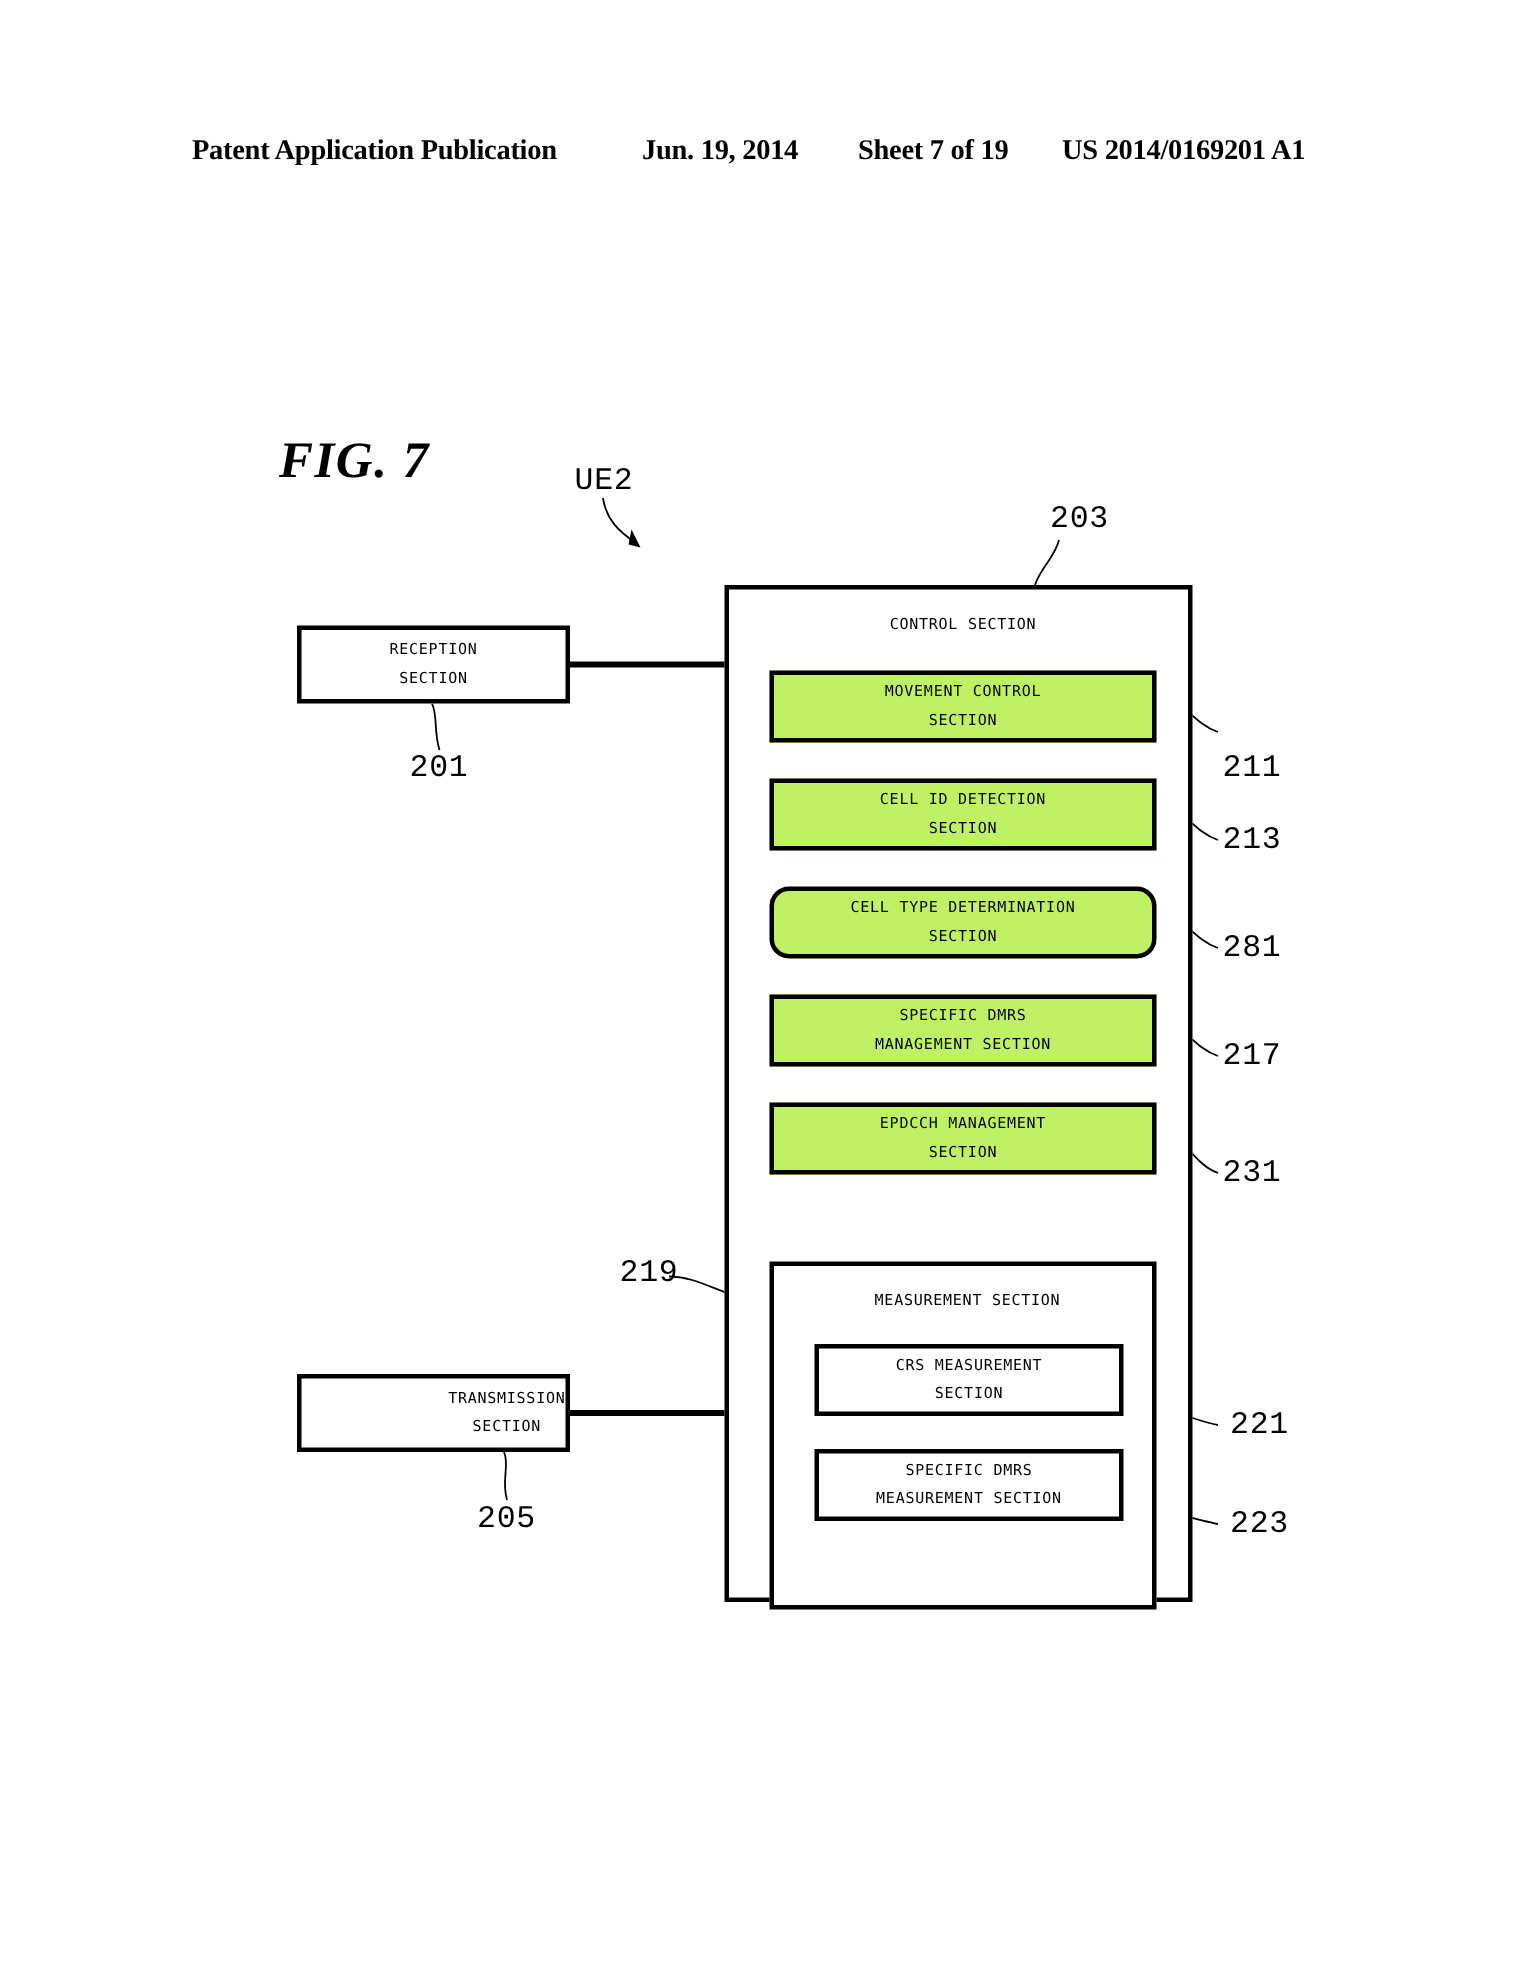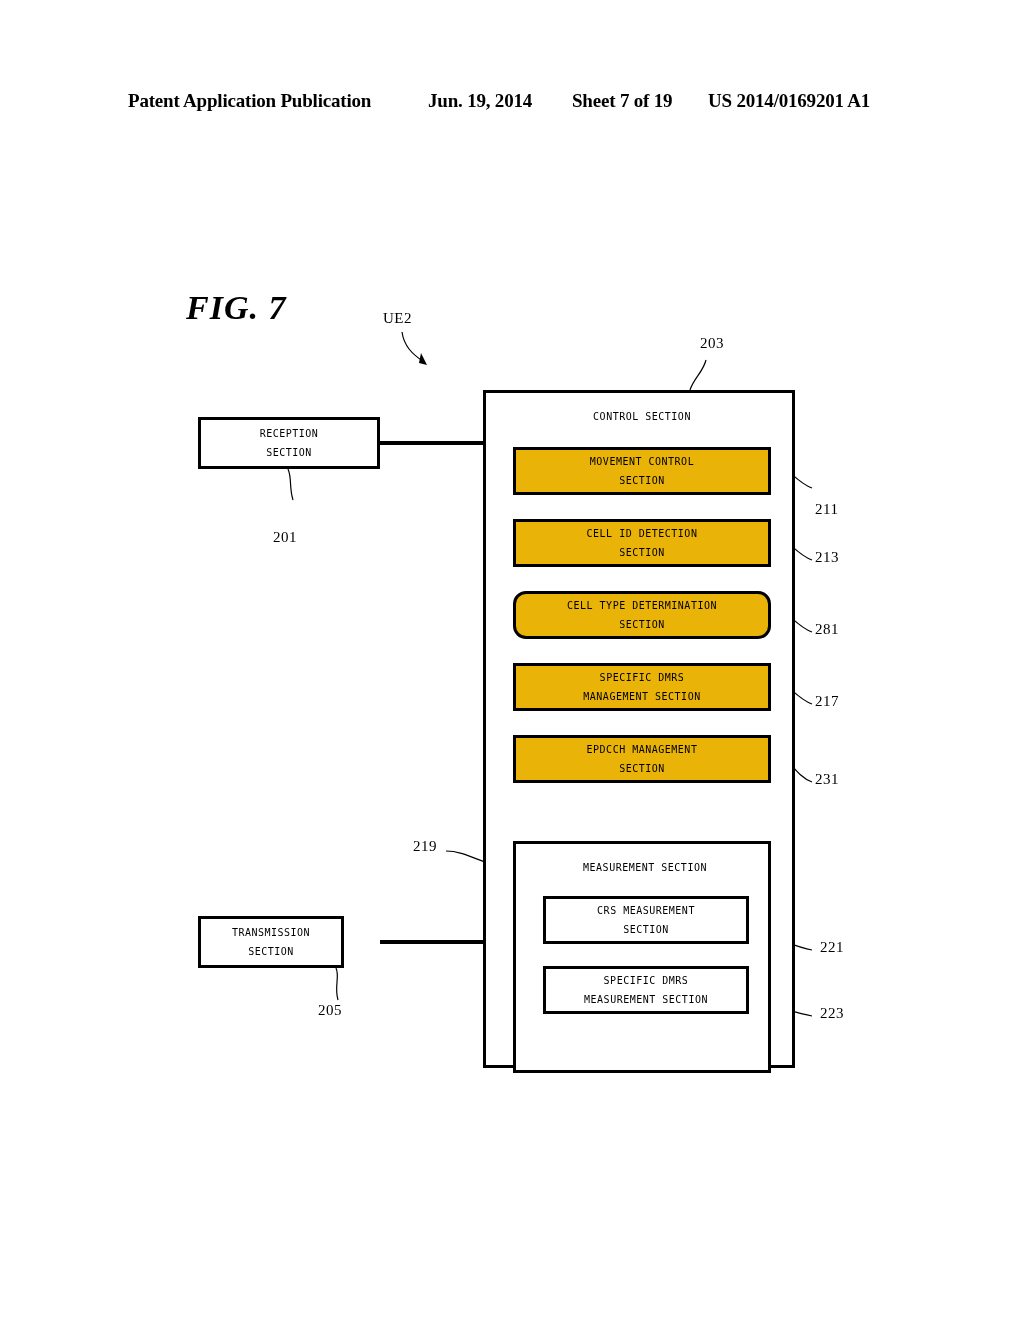--- a/index.html
+++ b/index.html
@@ -52,56 +52,56 @@
   .pt {
     font-family: "DejaVu Sans Mono", monospace;
     font-size: 10px;
     letter-spacing: 0.5px;
     line-height: 19px;
     text-align: center;
     white-space: pre-line;
   }
   .refnum {
     position: absolute;
-    font-family: Liberation Serif, serif;
-    font-size: 15px;
+    font-family: Liberation Mono, monospace;
+    font-size: 21px;
     font-weight: 400;
     letter-spacing: 0.5px;
   }
 
   
   .box {
     position: absolute;
     box-sizing: border-box;
     border: 3px solid #000;
     background: #fff;
     display: flex;
     align-items: center;
     justify-content: center;
   }
   .box.outer { border-width: 3px; }
 
   
   #reception-section { left: 198px; top: 417px;  width: 182px; height: 52px; }
-  #transmission-section { left: 198px; top: 916px; width: 146px; height: 52px; }
+  #transmission-section { left: 198px; top: 916px; width: 182px; height: 52px; justify-content: flex-end; }
 
   
   #control-section {
     left: 483px; top: 390px; width: 312px; height: 678px;
     display: block;
   }
   #control-section-title {
     position: absolute; left: 0; top: 14px; width: 312px;
   }
 
   .inner-box {
     position: absolute;
     box-sizing: border-box;
     border: 3px solid #000;
-    background: #eab308;
+    background: #bef264;
     left: 27px;
     width: 258px;
     height: 48px;
     display: flex;
     align-items: center;
     justify-content: center;
   }
   #movement-control-section       { top: 54px; }
   #cell-id-detection-section      { top: 126px; }
   #cell-type-determination-section{ top: 198px; border-radius: 13px; }
@@ -179,21 +179,21 @@
     <path d="M 380 443 L 485 443"></path>
 
     <path d="M 380 942 L 485 942"></path>
   </g>
 </svg>
 
 <div class="box" id="reception-section">
   <div class="pt">RECEPTION
 SECTION</div>
 </div>
-<div class="refnum" style="left:273px; top:529px;text-align:right;">201</div>
+<div class="refnum" style="left:273px; top:501px;text-align:right;">201</div>
 
 <div class="box" id="transmission-section">
   <div class="pt">TRANSMISSION
 SECTION</div>
 </div>
 <div class="refnum" style="left:318px; top:1002px;">205</div>
 
 <div class="refnum" style="left:383px; top:310px;">UE2</div>
 
 <div class="box outer" id="control-section">

